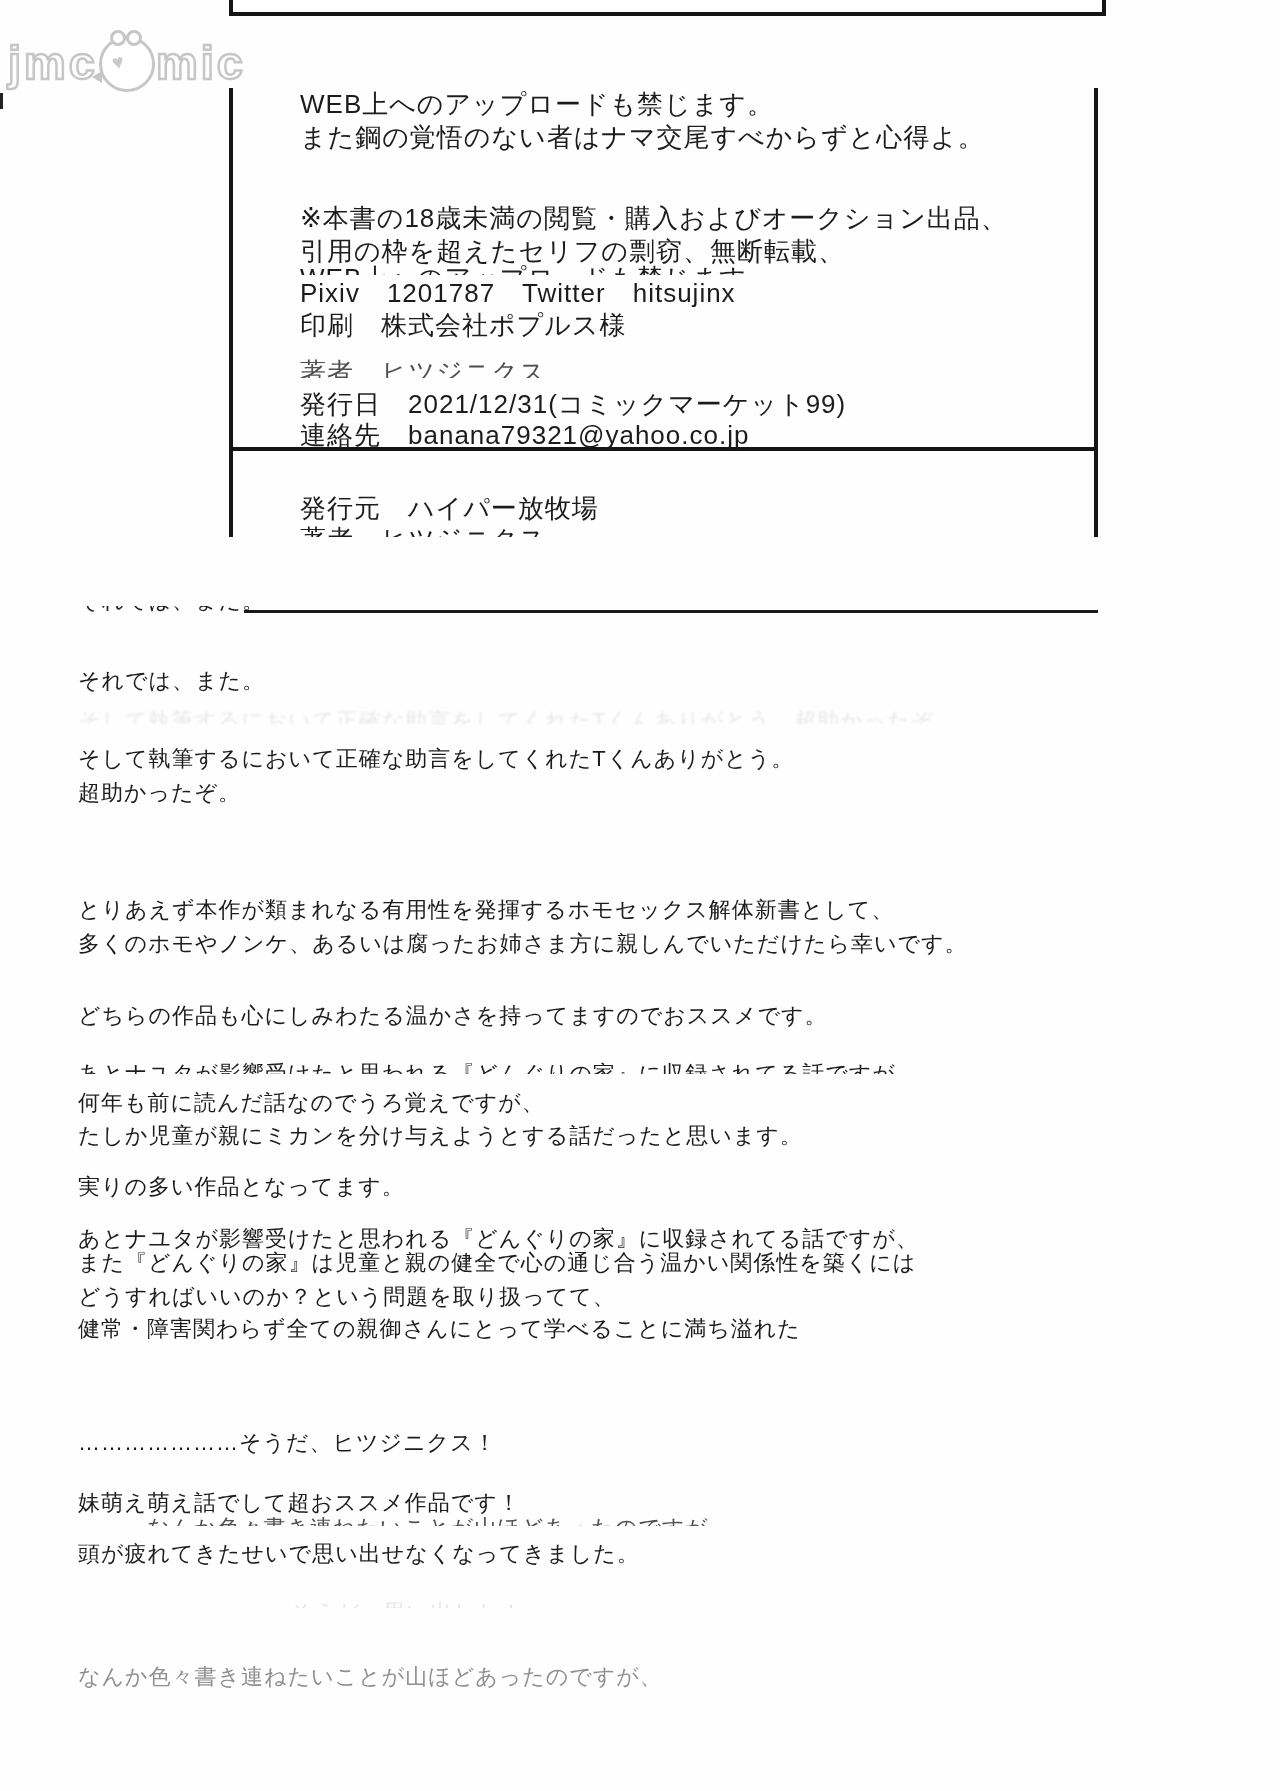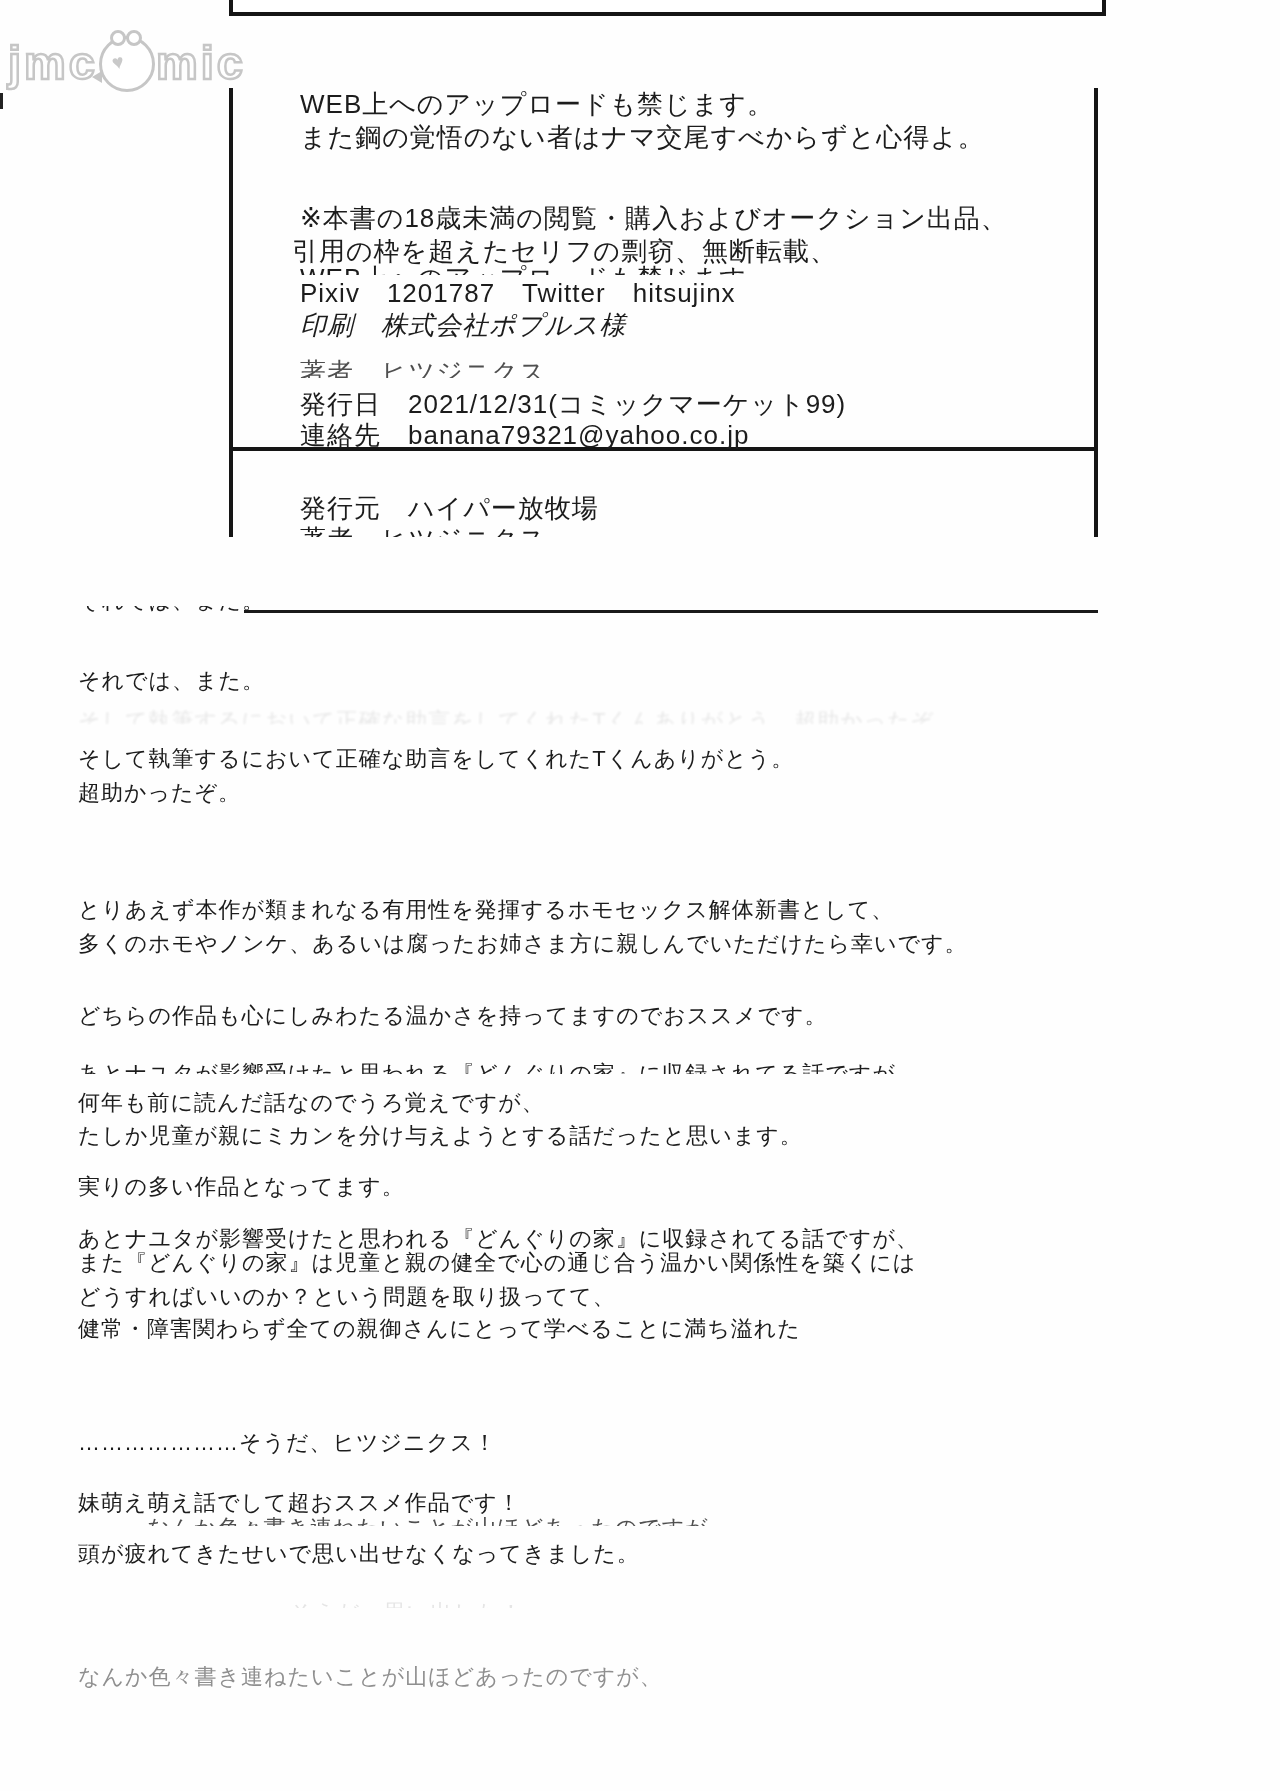--- a/index.html
+++ b/index.html
@@ -57,24 +57,24 @@
   <div class="top-box"></div>
   <div class="edge-tick"></div>
 
   <div class="vline box-left"></div>
   <div class="vline box-right"></div>
   <div class="box-divider"></div>
 
   <div class="line" style="left:300px;top:121px;">また鋼の覚悟のない者はナマ交尾すべからずと心得よ。</div>
   <div class="line" style="left:300px;top:88px;">WEB上へのアップロードも禁じます。</div>
   <div class="line" style="left:300px;top:202px;">※本書の18歳未満の閲覧・購入およびオークション出品、</div>
-  <div class="line" style="left:292px;top:235px;text-align:right;">引用の枠を超えたセリフの剽窃、無断転載、</div>
+  <div class="line" style="left:300px;top:235px;text-align:right;">引用の枠を超えたセリフの剽窃、無断転載、</div>
   <div class="line clip" style="left:300px;top:262px;height:13px;">WEB上へのアップロードも禁じます</div>
   <div class="line" style="left:300px;top:277px;">Pixiv　1201787　Twitter　hitsujinx</div>
-  <div class="line" style="left:300px;top:309px;font-style:italic;">印刷　株式会社ポプルス様</div>
+  <div class="line" style="left:300px;top:309px;">印刷　株式会社ポプルス様</div>
   <div class="line clip faded" style="left:300px;top:356px;height:22px;">著者　ヒツジニクス</div>
   <div class="line" style="left:300px;top:388px;">発行日　2021/12/31(コミックマーケット99)</div>
   <div class="line" style="left:300px;top:419px;">連絡先　banana79321@yahoo.co.jp</div>
   <div class="line" style="left:300px;top:492px;">発行元　ハイパー放牧場</div>
   <div class="line clip" style="left:300px;top:523px;height:14px;">著者　ヒツジニクス</div>
 
   <div class="line aft clip clip-bottom" style="left:78px;top:606px;height:12px;width:180px;">
       <span>それでは、また。</span>
     </div>
   <div class="mid-rule"></div>

